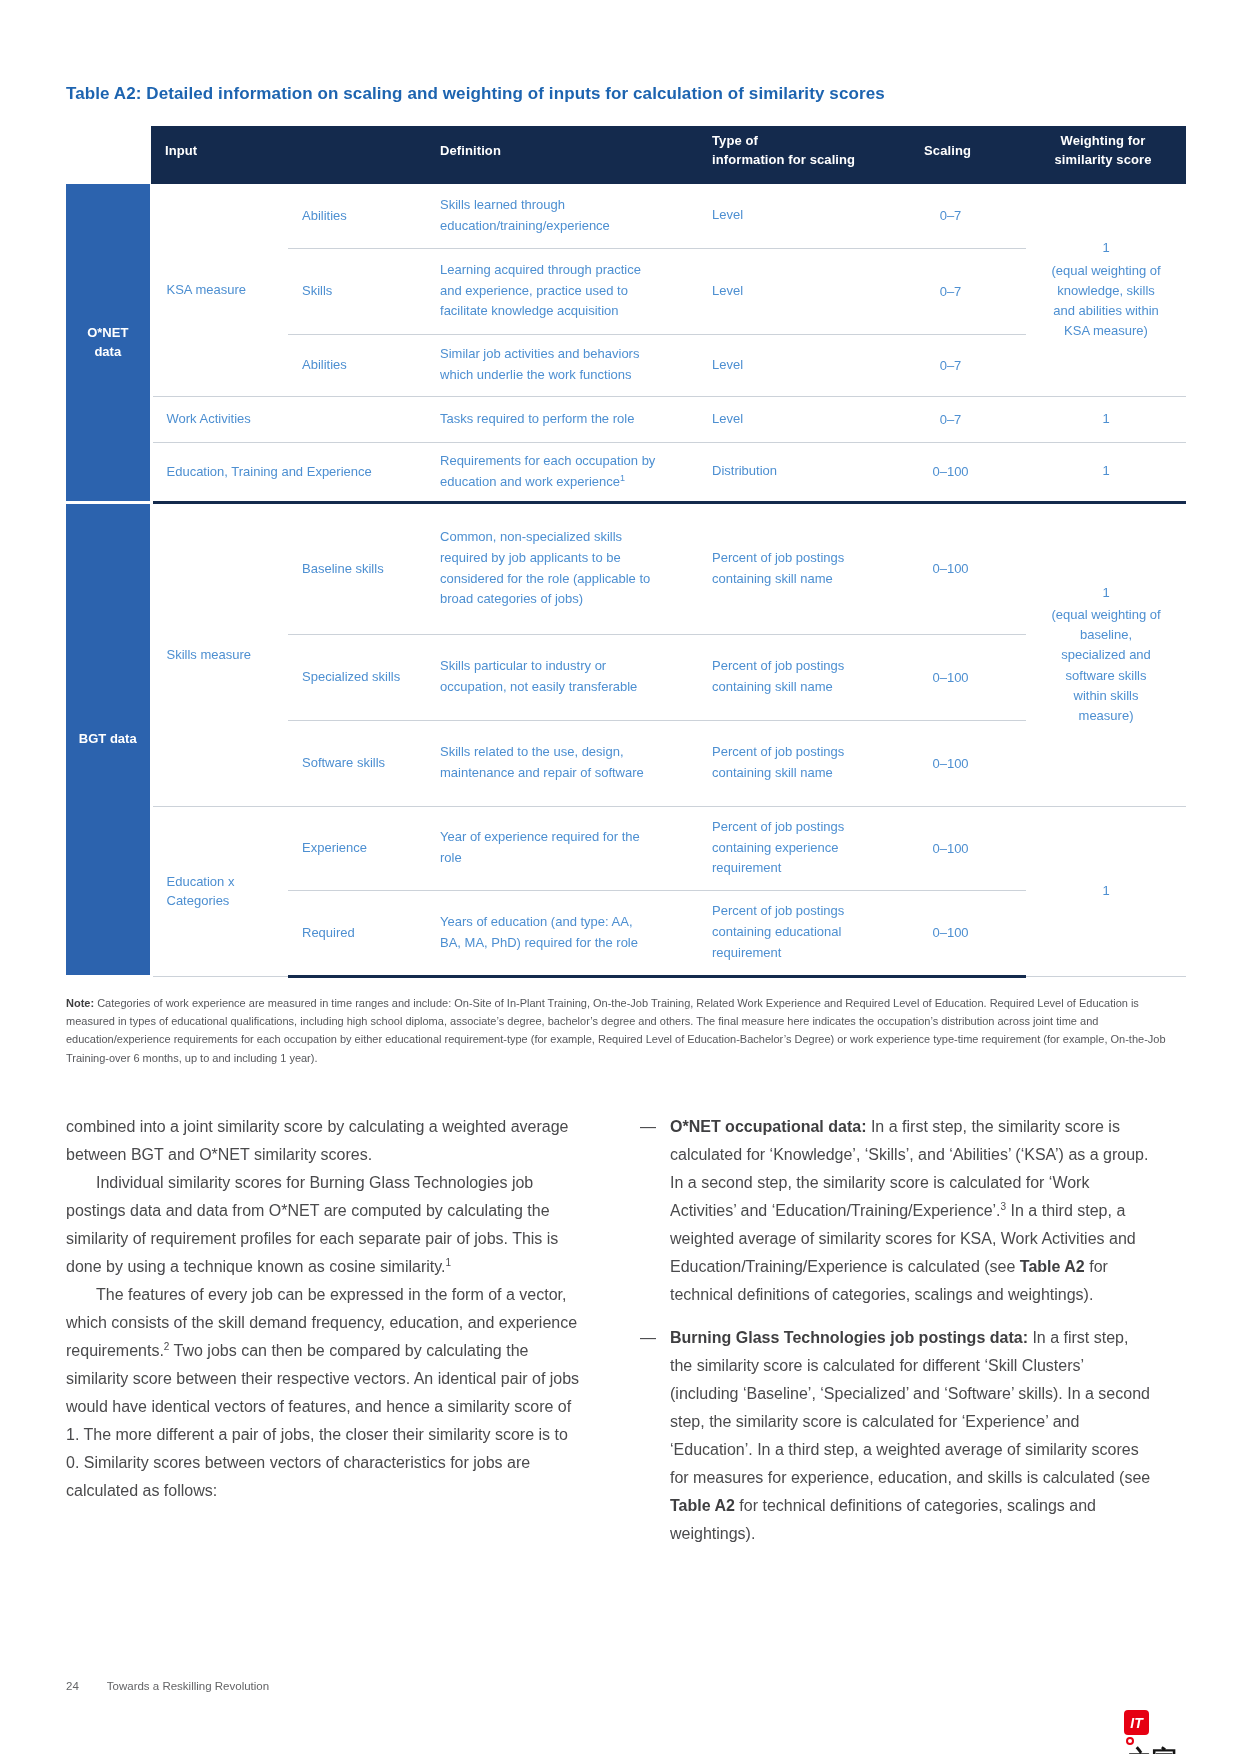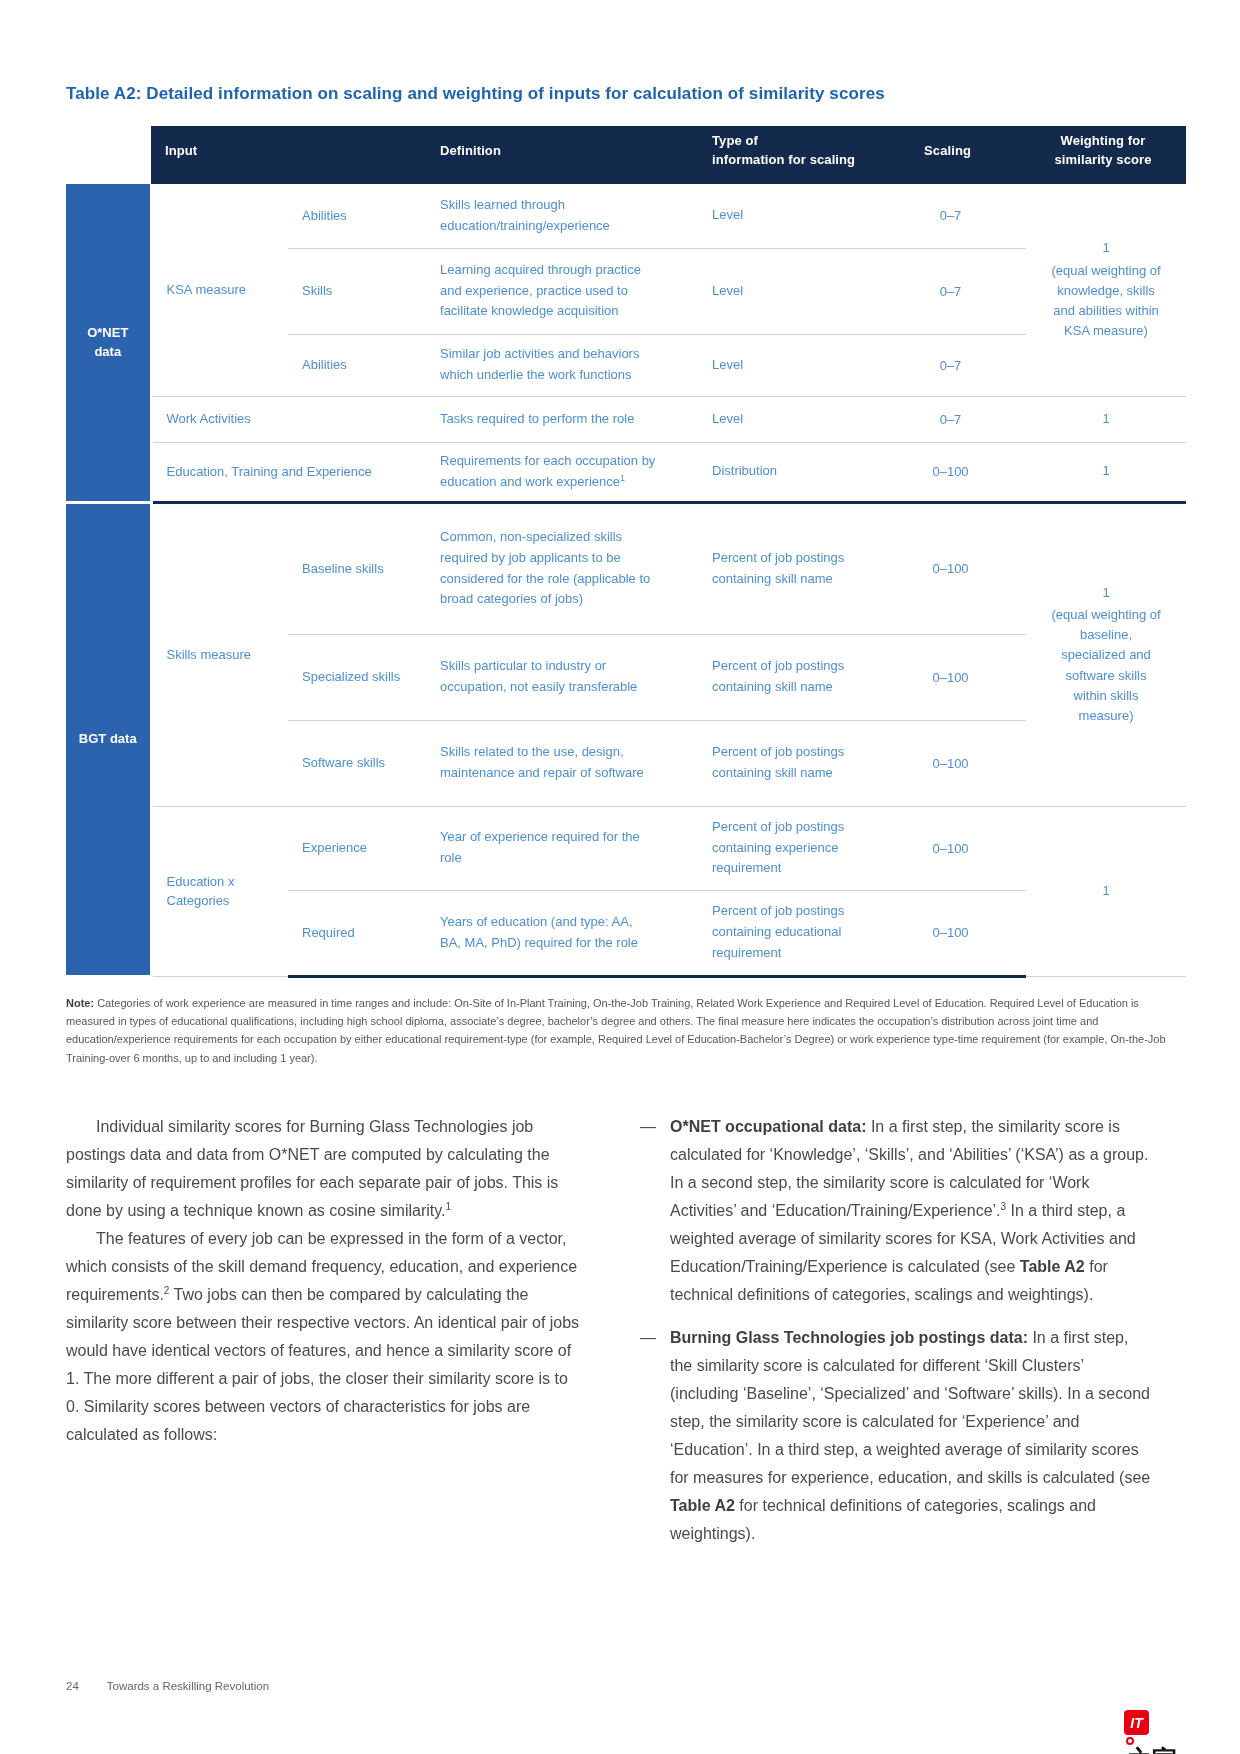--- a/index.html
+++ b/index.html
@@ -201,20 +201,21 @@
       </tr>
     </tbody>
   </table>
 
   <div class="srcnote">
     <p class="note"><b>Note:</b><span> Categories of work experience are measured in time ranges and include: On-Site of In-Plant Training, On-the-Job Training, Related Work Experience and Required Level of Education. Required Level of Education is measured in types of educational qualifications, including high school diploma, associate’s degree, bachelor’s degree and others. The final measure here indicates the occupation’s distribution across joint time and education/experience requirements for each occupation by either educational requirement-type (for example, Required Level of Education-Bachelor’s Degree) or work experience type-time requirement (for example, On-the-Job Training-over 6 months, up to and including 1 year).</span></p>
   </div>
 
   <div class="bodycols">
     <div class="colL">
+      <p>combined into a joint similarity score by calculating a weighted average between BGT and O*NET similarity scores.</p>
       <p class="ind"><span>Individual similarity scores for Burning Glass Technologies job postings data and data from O*NET are computed by calculating the similarity of requirement profiles for each separate pair of jobs. This is done by using a technique known as cosine similarity.</span><sup class="bsup">1</sup></p>
       <p class="ind"><span>The features of every job can be expressed in the form of a vector, which consists of the skill demand frequency, education, and experience requirements.</span><sup class="bsup">2</sup><span> Two jobs can then be compared by calculating the similarity score between their respective vectors. An identical pair of jobs would have identical vectors of features, and hence a similarity score of 1. The more different a pair of jobs, the closer their similarity score is to 0. Similarity scores between vectors of characteristics for jobs are calculated as follows:</span></p>
     </div>
     <div class="colR">
       <div class="bullet">
         <span class="dash">—</span>
         <span class="btxt"><span class="bold">O*NET occupational data:</span><span> In a first step, the similarity score is calculated for ‘Knowledge’, ‘Skills’, and ‘Abilities’ (‘KSA’) as a group. In a second step, the similarity score is calculated for ‘Work Activities’ and ‘Education/Training/Experience’.</span><sup class="bsup">3</sup><span> In a third step, a weighted average of similarity scores for KSA, Work Activities and Education/Training/Experience is calculated (see </span><span class="bold">Table A2</span><span> for technical definitions of categories, scalings and weightings).</span></span>
       </div>
       <div class="bullet">
         <span class="dash">—</span>

